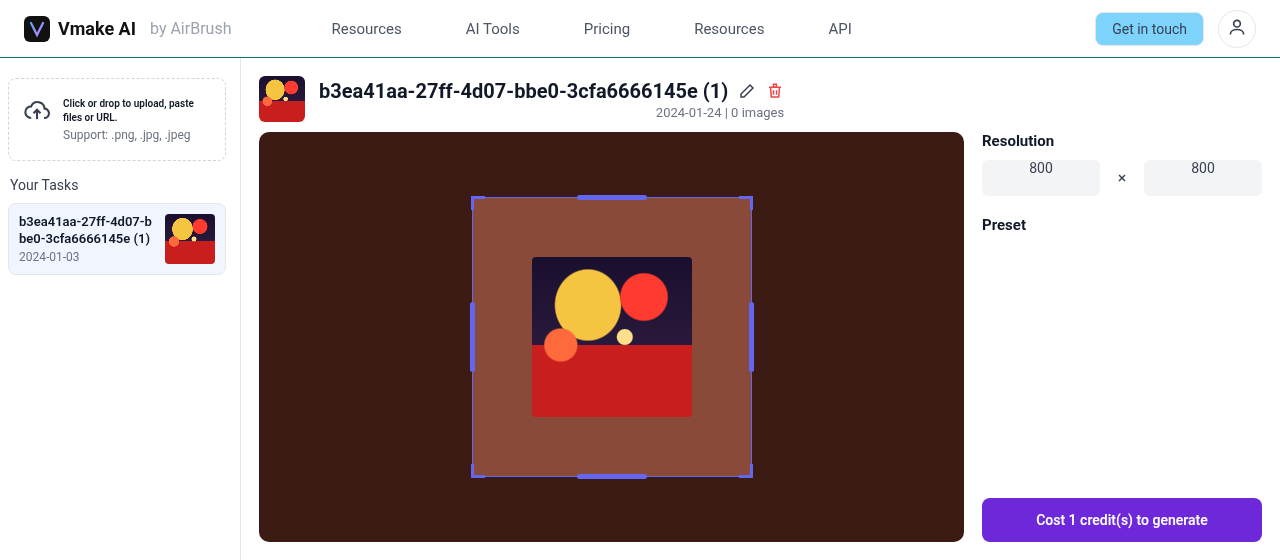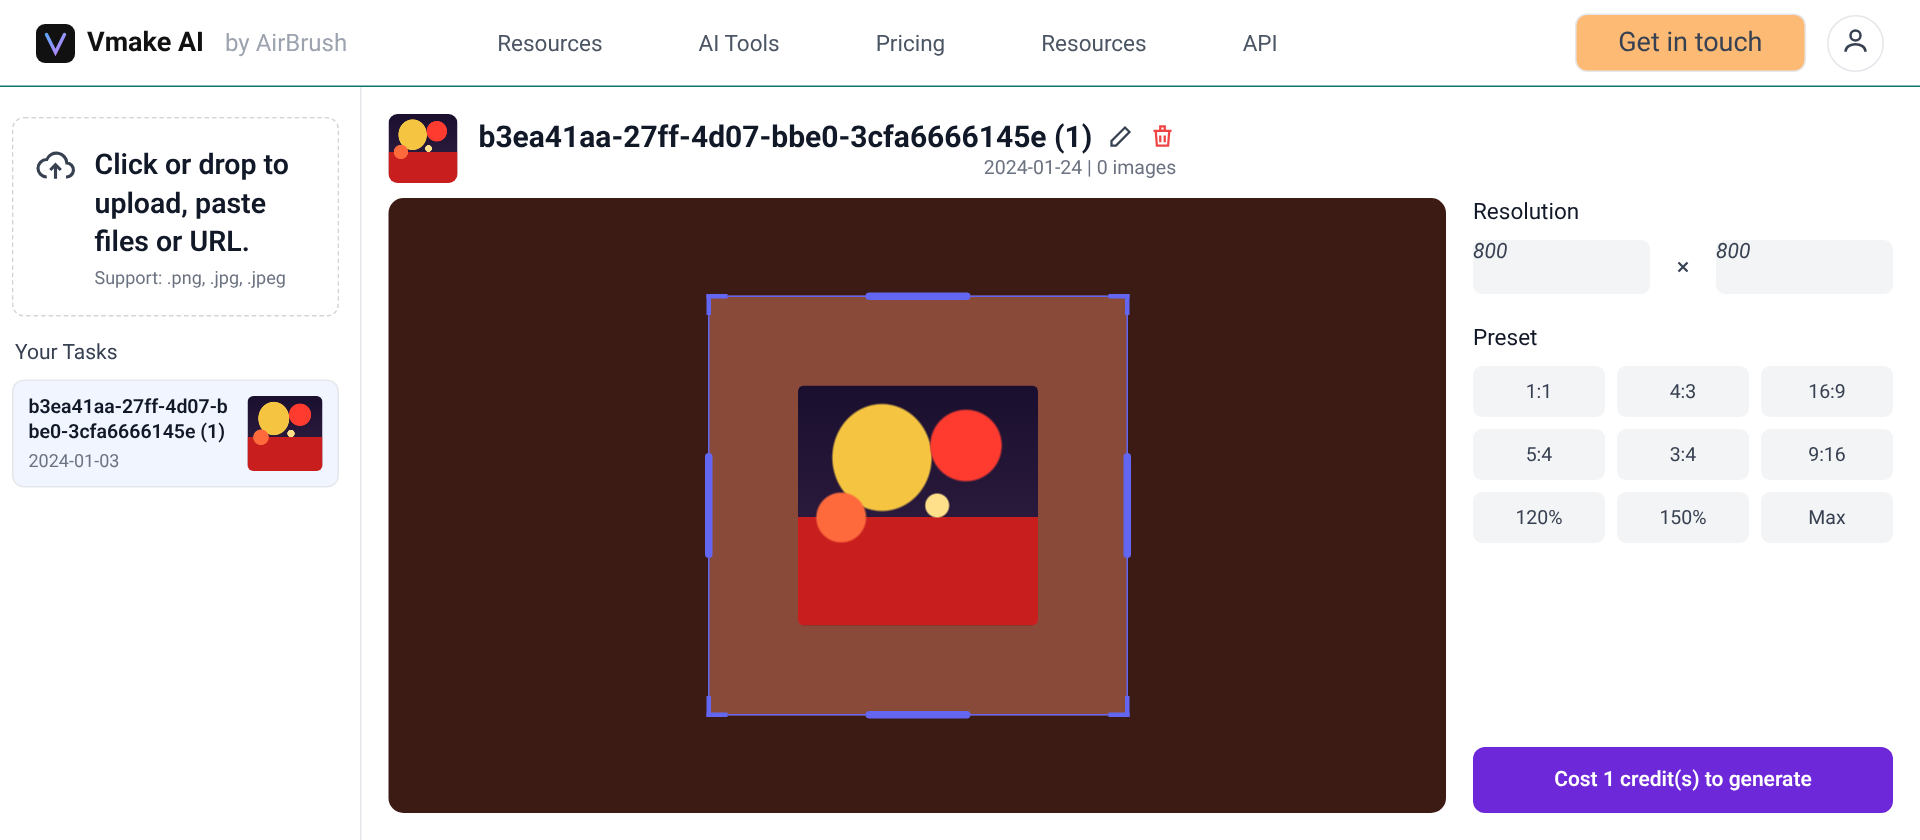--- a/index.html
+++ b/index.html
@@ -8,28 +8,28 @@
   
   .header { height: 58px; display: flex; align-items: center; padding: 0 24px; border-bottom: 1px solid #0f766e; }
   .logo { display: flex; align-items: center; gap: 8px; }
   .logo-mark { width: 26px; height: 26px; border-radius: 6px; background: #111; display:flex; align-items:center; justify-content:center; }
   .logo-mark svg { width: 18px; height: 18px; }
   .logo-text { font-size: 18px; font-weight: 700; color:#111; }
   .logo-by { font-size: 16px; color:#9ca3af; margin-left:6px; }
   .nav { display:flex; gap:64px; margin-left:100px; }
   .nav a { color:#4b5563; text-decoration:none; font-size:15px; }
   .header-right { margin-left:auto; display:flex; align-items:center; gap:14px; }
-  .btn-outline { background:#fdba74; border:1px solid #e5e7eb; border-radius:8px; padding:8px 28px; font-size:18px; color:#374151; cursor:pointer; }
+  .btn-outline { background:#7dd3fc; border:1px solid #e5e7eb; border-radius:8px; padding:8px 16px; font-size:14px; color:#374151; cursor:pointer; }
   .avatar-btn { width:38px; height:38px; border:1px solid #e5e7eb; border-radius:50%; display:flex; align-items:center; justify-content:center; cursor:pointer; }
 
   
   .app { display:flex; }
   .sidebar { width:240px; padding:20px 14px 0 8px; }
   .upload-box { border:1.5px dashed #d1d5db; border-radius:8px; padding:18px 14px; display:flex; gap:12px; align-items:flex-start; cursor:pointer; }
-  .upload-box .txt1 { font-size:19px; font-weight:600; color:#111827; line-height:1.35; }
+  .upload-box .txt1 { font-size:10px; font-weight:600; color:#111827; line-height:1.35; }
   .upload-box .txt2 { font-size:12px; color:#6b7280; margin-top:4px; }
   .tasks-title { font-size:14px; font-weight:400; margin:16px 0 10px 2px; color:#374151; }
   .task-item { background:#eef2ff30; border:1px solid #e5e7eb; border-radius:8px; padding:10px; display:flex; gap:10px; align-items:center; cursor:pointer; background:#f1f5ff; }
   .task-item .title { font-size:13px; font-weight:600; color:#111827; line-height:1.3; word-break:break-all; }
   .task-item .date { font-size:12px; color:#6b7280; margin-top:2px; }
   .task-thumb { width:50px; height:50px; border-radius:4px; flex-shrink:0; }
 
   .main { flex:1; border-left:1px solid #e5e7eb; padding:0; }
   .doc-header { display:flex; align-items:center; gap:14px; padding:18px 18px 10px 18px; }
   .doc-thumb { width:46px; height:46px; border-radius:6px; }
@@ -50,23 +50,23 @@
   .handle.left { left:-3px; } .handle.right { right:-3px; }
   .corner { position:absolute; width:14px; height:14px; }
   .corner::before, .corner::after { content:""; position:absolute; background:#6366f1; }
   .corner::before { width:14px; height:3px; }
   .corner::after  { width:3px; height:14px; }
   .corner.tl { top:-2px; left:-2px; } .corner.tr { top:-2px; right:-2px; }
   .corner.bl { bottom:-2px; left:-2px; } .corner.br { bottom:-2px; right:-2px; }
   .corner.tr::after { right:0; } .corner.br::before { bottom:0; } .corner.br::after { right:0; bottom:0; } .corner.bl::before { bottom:0; }
 
   .panel { width:280px; display:flex; flex-direction:column; }
-  .panel h4 { font-size:15px; font-weight:400; margin-bottom:10px; color:#111827; }
+  .panel h4 { font-size:15px; font-weight:700; margin-bottom:10px; color:#111827; }
   .res-row { display:flex; align-items:center; gap:8px; margin-bottom:20px; }
-  .res-input { flex:1; background:#f3f4f6; border:none; border-radius:6px; height:36px; text-align:left; font-size:14px; color:#374151; cursor:pointer;font-style:italic; }
+  .res-input { flex:1; background:#f3f4f6; border:none; border-radius:6px; height:36px; text-align:center; font-size:14px; color:#374151; cursor:pointer; }
   .lock { width:28px; display:flex; justify-content:center; cursor:pointer; color:#374151; }
   .preset-grid { display:grid; grid-template-columns:repeat(3, 1fr); gap:8px; }
   .preset-btn { background:#f3f4f6; border:none; border-radius:6px; height:34px; font-size:13px; color:#374151; cursor:pointer; }
   .generate { margin-top:auto; background:#6d28d9; color:#fff; border:none; border-radius:8px; height:44px; font-size:14px; font-weight:600; cursor:pointer; }
 
   
   .cny { width:100%; height:100%; border-radius:4px; background:
     radial-gradient(circle at 70% 25%, #ff3b30 0 14%, transparent 15%),          
     radial-gradient(circle at 18% 55%, #ff6a3d 0 10%, transparent 11%),          
     radial-gradient(circle at 58% 50%, #ffe08a 0 6%, transparent 7%),            
@@ -197,29 +197,18 @@
           <div class="res-input">800</div>
           <div class="lock">
             <svg width="18" height="18" viewBox="0 0 24 24" fill="none" stroke="#374151" stroke-width="2">
                 <path d="M8 8l8 8M8 16l8-8"></path>
               </svg>
           </div>
           <div class="res-input">800</div>
         </div>
 
         <h4>Preset</h4>
-        <div class="preset-grid">
-          <button class="preset-btn">1:1</button>
-          <button class="preset-btn">4:3</button>
-          <button class="preset-btn">16:9</button>
-          <button class="preset-btn">5:4</button>
-          <button class="preset-btn">3:4</button>
-          <button class="preset-btn">9:16</button>
-          <button class="preset-btn">120%</button>
-          <button class="preset-btn">150%</button>
-          <button class="preset-btn">Max</button>
-        </div>
 
         <button class="generate">Cost 1 credit(s) to generate</button>
       </div>
     </div>
   </main>
 </div>
 
 </body></html>

